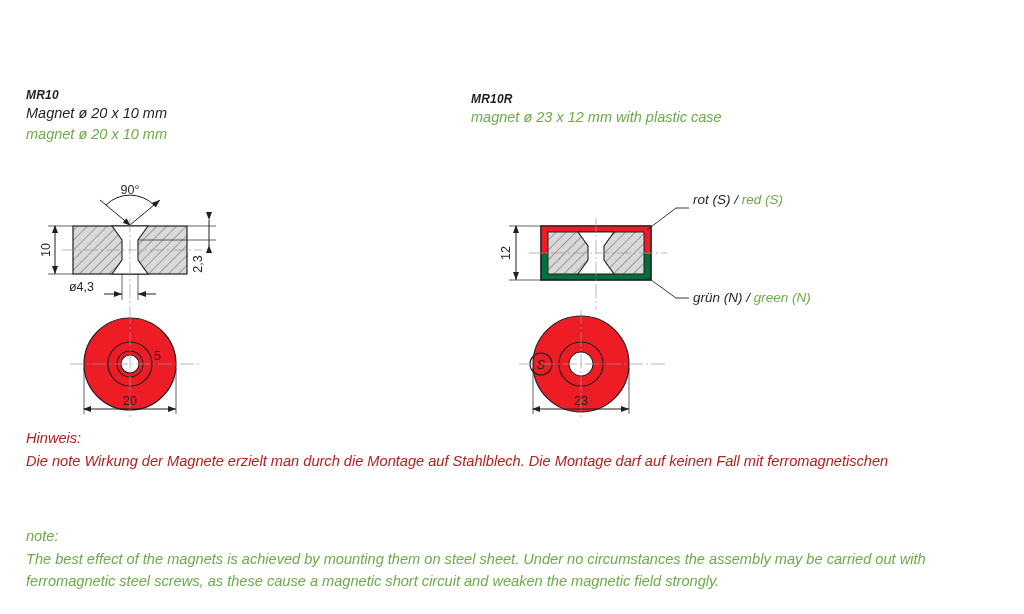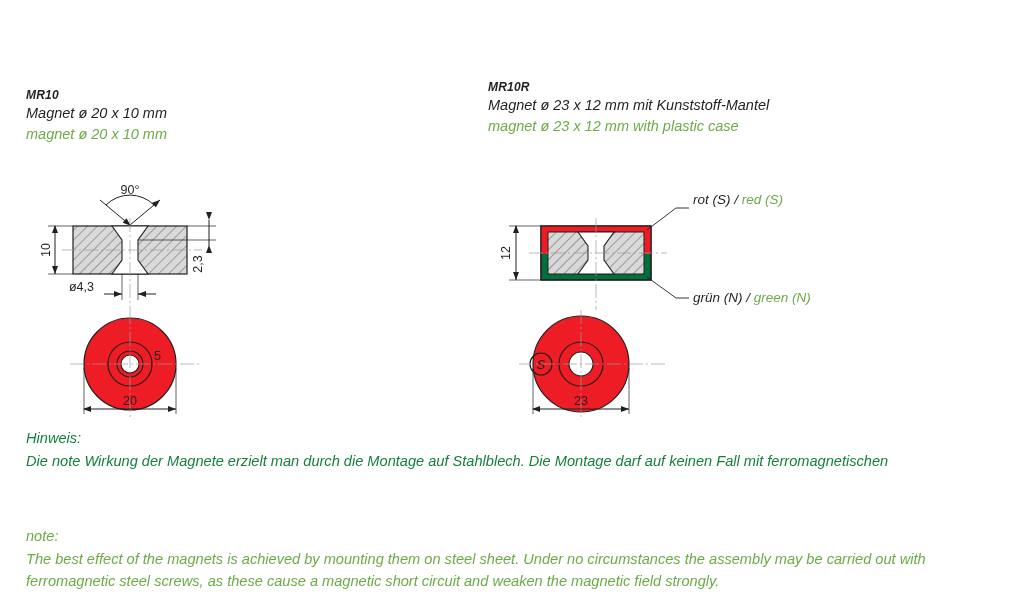--- a/index.html
+++ b/index.html
@@ -66,21 +66,21 @@
   .call-en { fill: #6cab47; }
 
   
   .note {
     position: absolute;
     font-style: italic;
     font-size: 14.6px;
     line-height: 1.55;
     white-space: nowrap;
   }
-  .note-de { color: #15803d; }
+  .note-de { color: #b91c1c; }
   .note-en { color: #6cab47; margin-top: 22px; }
   .note p { margin: 0; }
 </style>
 </head>
 <body>
 
 <div class="page">
 
   <div class="prod-block" style="left:26px; top:88px;">
     <div class="prod-code">MR10</div>
@@ -156,23 +156,22 @@
 
       <g>
         <line x1="58" y1="190" x2="58" y2="236" stroke="#231f20" stroke-width=".7"></line>
         <line x1="150" y1="190" x2="150" y2="236" stroke="#231f20" stroke-width=".7"></line>
         <line x1="58" y1="231" x2="150" y2="231" stroke="#231f20" stroke-width="1" marker-start="url(#arrO)" marker-end="url(#arrI)"></line>
         <text class="dimtext" x="104" y="227" text-anchor="middle">20</text>
       </g>
     </svg>
   </div>
 
-  <div class="prod-block" style="left:471px; top:80px;margin-left:17px;">
+  <div class="prod-block" style="left:471px; top:92px;">
     <div class="prod-code">MR10R</div>
-    <div class="prod-de">Magnet ø 23 x 12 mm mit Kunststoff-Mantel</div>
     <div class="prod-en">magnet ø 23 x 12 mm with plastic case</div>
   </div>
 
   <div class="drawing" style="left:471px; top:178px;text-align:right;">
     <svg width="330" height="250" viewBox="0 0 330 250">
       <defs>
         <pattern id="hatchR" width="7" height="7" patternTransform="rotate(45)" patternUnits="userSpaceOnUse">
           <rect width="7" height="7" fill="#d9d9d9"></rect>
           <line x1="0" y1="0" x2="0" y2="7" stroke="#5a5a5a" stroke-width="1"></line>
         </pattern>

